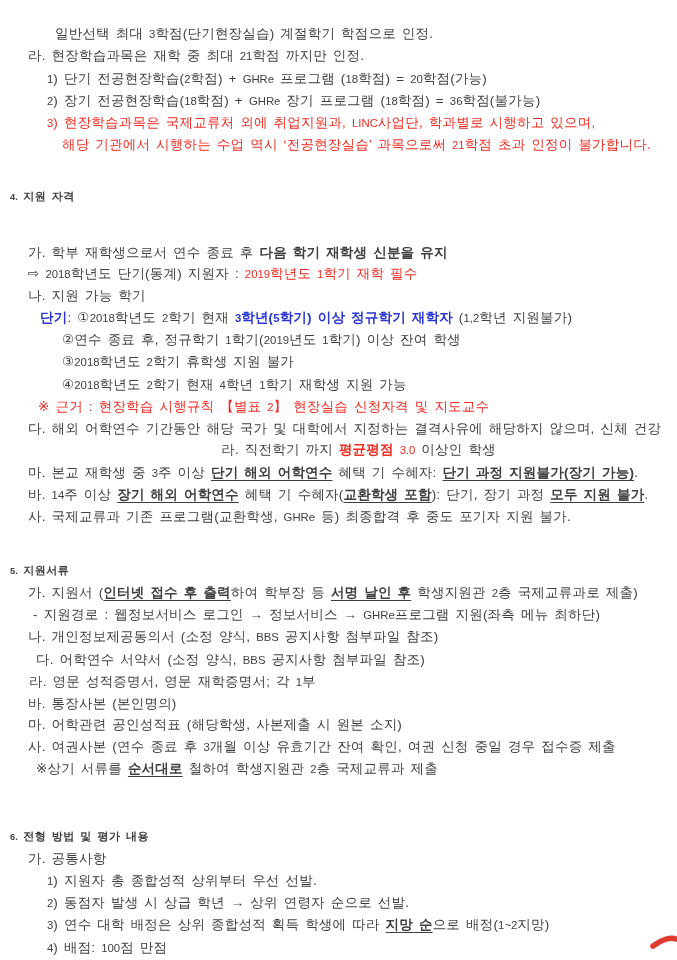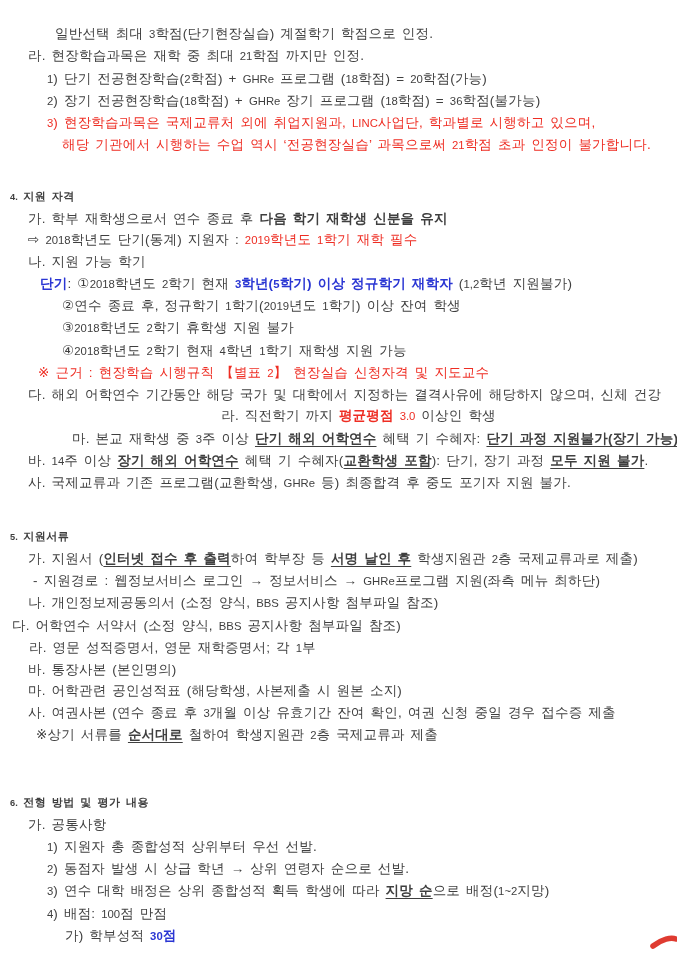--- a/index.html
+++ b/index.html
@@ -35,40 +35,40 @@
       <section data-section="intro">
         <p class="line" style="padding-left: 55px;"><span>일반선택 최대 <span class="dg">3</span>학점(단기현장실습) 계절학기 학점으로 인정.</span></p>
         <p class="line" style="padding-left: 28px;"><span>라. 현장학습과목은 재학 중 최대 <span class="dg">21</span>학점 까지만 인정.</span></p>
         <p class="line" style="padding-left: 47px;"><span><span class="dg">1</span>) 단기 전공현장학습(<span class="dg">2</span>학점) + <span class="dg">GHRe</span> 프로그램 (<span class="dg">18</span>학점) = <span class="dg">20</span>학점(가능)</span></p>
         <p class="line" style="padding-left: 47px;"><span><span class="dg">2</span>) 장기 전공현장학습(<span class="dg">18</span>학점) + <span class="dg">GHRe</span> 장기 프로그램 (<span class="dg">18</span>학점) = <span class="dg">36</span>학점(불가능)</span></p>
         <p class="line" style="padding-left: 47px;"><span class="r"><span class="dg">3</span>) 현장학습과목은 국제교류처 외에 취업지원과, <span class="dg">LINC</span>사업단, 학과별로 시행하고 있으며,</span></p>
         <p class="line" style="padding-left: 62px;"><span class="r">해당 기관에서 시행하는 수업 역시 ‘전공현장실습’ 과목으로써 <span class="dg">21</span>학점 초과 인정이 불가합니다.</span></p>
       </section>
       <section data-section="s4">
         <p class="line heading" style="padding-left: 10px;"><span class="b"><span class="dg">4.</span> 지원 자격</span></p>
-        <p class="line" style="padding-left: 28px;"><span>가. 학부 재학생으로서 연수 종료 후 </span><span class="b">다음 학기 재학생 신분을 유지</span></p>
+        <p class="line" style="padding-left: 28px; margin-top: 34px;"><span>가. 학부 재학생으로서 연수 종료 후 </span><span class="b">다음 학기 재학생 신분을 유지</span></p>
         <p class="line" style="padding-left: 28px;"><span>⇨ <span class="dg">2018</span>학년도 단기(동계) 지원자 : </span><span class="r"><span class="dg">2019</span>학년도 <span class="dg">1</span>학기 재학 필수</span></p>
         <p class="line" style="padding-left: 28px;"><span>나. 지원 가능 학기</span></p>
         <p class="line" style="padding-left: 40px;"><span class="bl b">단기</span><span>: ①<span class="dg">2018</span>학년도 <span class="dg">2</span>학기 현재 </span><span class="bl b"><span class="dg">3</span>학년(<span class="dg">5</span>학기) 이상 정규학기 재학자</span><span> (<span class="dg">1,2</span>학년 지원불가)</span></p>
         <p class="line" style="padding-left: 62px;"><span>②연수 종료 후, 정규학기 <span class="dg">1</span>학기(<span class="dg">2019</span>년도 <span class="dg">1</span>학기) 이상 잔여 학생</span></p>
         <p class="line" style="padding-left: 62px;"><span>③<span class="dg">2018</span>학년도 <span class="dg">2</span>학기 휴학생 지원 불가</span></p>
         <p class="line" style="padding-left: 62px;"><span>④<span class="dg">2018</span>학년도 <span class="dg">2</span>학기 현재 <span class="dg">4</span>학년 <span class="dg">1</span>학기 재학생 지원 가능</span></p>
         <p class="line" style="padding-left: 38px;"><span class="r">※ 근거 : 현장학습 시행규칙 【별표 <span class="dg">2</span>】 현장실습 신청자격 및 지도교수</span></p>
         <p class="line" style="padding-left: 28px;"><span>다. 해외 어학연수 기간동안 해당 국가 및 대학에서 지정하는 결격사유에 해당하지 않으며, 신체 건강</span></p>
         <p class="line" style="padding-left: 40px; text-align: center;"><span>라. 직전학기 까지 </span><span class="r b">평균평점</span><span class="r"> <span class="dg">3.0</span></span><span> 이상인 학생</span></p>
-        <p class="line" style="padding-left: 28px; margin-left: 44px;"><span>마. 본교 재학생 중 <span class="dg">3</span>주 이상 </span><span class="b u">단기 해외 어학연수</span><span> 혜택 기 수혜자: </span><span class="b u">단기 과정 지원불가(장기 가능)</span><span>.</span></p>
+        <p class="line" style="padding-left: 28px;"><span>마. 본교 재학생 중 <span class="dg">3</span>주 이상 </span><span class="b u">단기 해외 어학연수</span><span> 혜택 기 수혜자: </span><span class="b u">단기 과정 지원불가(장기 가능)</span><span>.</span></p>
         <p class="line" style="padding-left: 28px;"><span>바. <span class="dg">14</span>주 이상 </span><span class="b u">장기 해외 어학연수</span><span> 혜택 기 수혜자(</span><span class="b u">교환학생 포함</span><span>): 단기, 장기 과정 </span><span class="b u">모두 지원 불가</span><span>.</span></p>
         <p class="line" style="padding-left: 28px;"><span>사. 국제교류과 기존 프로그램(교환학생, <span class="dg">GHRe</span> 등) 최종합격 후 중도 포기자 지원 불가.</span></p>
       </section>
       <section data-section="s5">
         <p class="line heading" style="padding-left: 10px;"><span class="b"><span class="dg">5.</span> 지원서류</span></p>
         <p class="line" style="padding-left: 28px;"><span>가. 지원서 (</span><span class="b u">인터넷 접수 후 출력</span><span>하여 학부장 등 </span><span class="b u">서명 날인 후</span><span> 학생지원관 <span class="dg">2</span>층 국제교류과로 제출)</span></p>
         <p class="line" style="padding-left: 33px;"><span>- 지원경로 : 웹정보서비스 로그인 → 정보서비스 → <span class="dg">GHRe</span>프로그램 지원(좌측 메뉴 최하단)</span></p>
         <p class="line" style="padding-left: 28px;"><span>나. 개인정보제공동의서 (소정 양식, <span class="dg">BBS</span> 공지사항 첨부파일 참조)</span></p>
-        <p class="line" style="padding-left: 12px;"><span>다. 어학연수 서약서 (소정 양식, <span class="dg">BBS</span> 공지사항 첨부파일 참조)</span></p>
+        <p class="line" style="padding-left: 36px;"><span>다. 어학연수 서약서 (소정 양식, <span class="dg">BBS</span> 공지사항 첨부파일 참조)</span></p>
         <p class="line" style="padding-left: 29px;"><span>라. 영문 성적증명서, 영문 재학증명서; 각 <span class="dg">1</span>부</span></p>
         <p class="line" style="padding-left: 28px;"><span>바. 통장사본 (본인명의)</span></p>
         <p class="line" style="padding-left: 28px;"><span>마. 어학관련 공인성적표 (해당학생, 사본제출 시 원본 소지)</span></p>
         <p class="line" style="padding-left: 28px;"><span>사. 여권사본 (연수 종료 후 <span class="dg">3</span>개월 이상 유효기간 잔여 확인, 여권 신청 중일 경우 접수증 제출</span></p>
         <p class="line" style="padding-left: 36px;"><span>※상기 서류를 </span><span class="b u">순서대로</span><span> 철하여 학생지원관 <span class="dg">2</span>층 국제교류과 제출</span></p>
       </section>
       <section data-section="s6">
         <p class="line heading" style="padding-left: 10px;"><span class="b"><span class="dg">6.</span> 전형 방법 및 평가 내용</span></p>
         <p class="line" style="padding-left: 28px;"><span>가. 공통사항</span></p>
         <p class="line" style="padding-left: 47px;"><span><span class="dg">1</span>) 지원자 총 종합성적 상위부터 우선 선발.</span></p>

